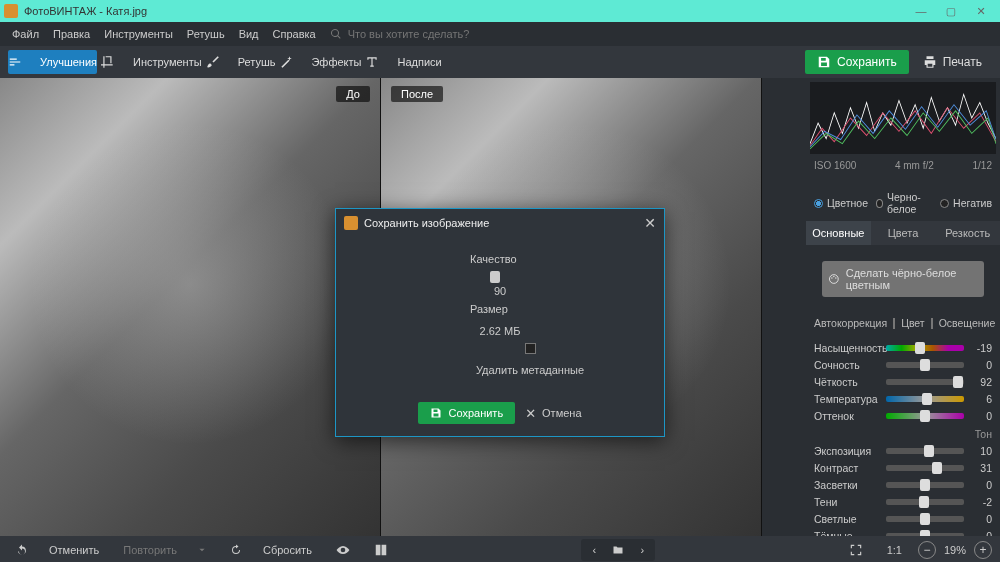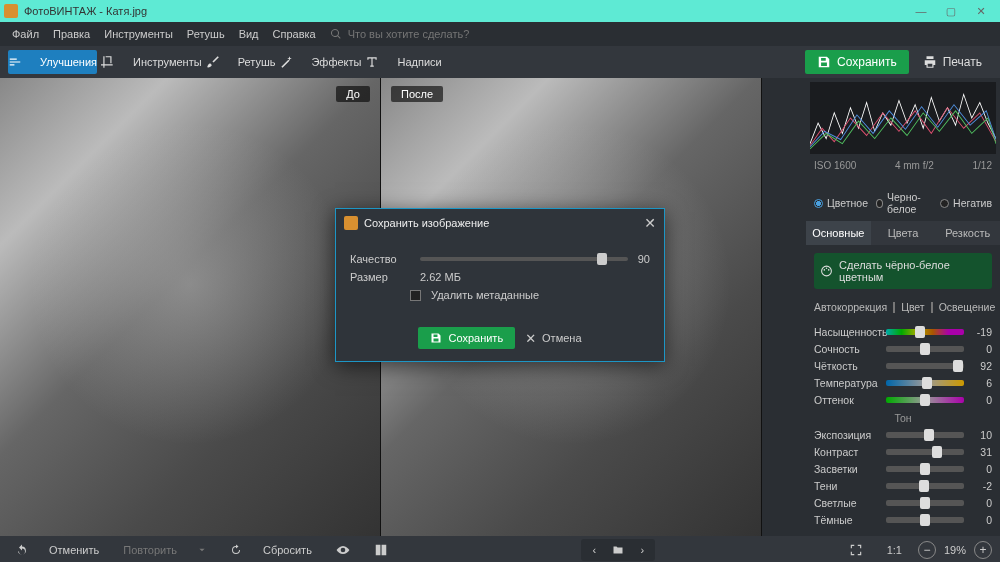--- a/index.html
+++ b/index.html
@@ -41,52 +41,52 @@
 .exif { display: flex; justify-content: space-between; padding: 2px 8px; color: #999; font-size: 10px; }
 .color-mode { display: flex; gap: 8px; padding: 6px 8px; align-items: center; margin-top: 12px; }
 .radio { width: 9px; height: 9px; border: 1px solid #888; border-radius: 50%; background: #222; display: inline-block; }
 .radio.on { background: radial-gradient(circle, #4aa0e0 45%, #222 50%); border-color: #4aa0e0; }
 .color-mode span { font-size: 10.5px; color: #ccc; cursor: pointer; display: flex; align-items: center; gap: 4px; }
 
 .subtabs { display: flex; background: #33373d; }
 .subtabs .st { flex: 1; text-align: center; padding: 6px; font-size: 11px; color: #bbb; cursor: pointer; }
 .subtabs .st.active { background: #3d434a; color: #fff; }
 
-.bw-btn { margin: 8px; padding: 6px; background: #14532d; border-radius: 3px; display: flex; align-items: center; justify-content: center; gap: 6px; color: #ddd; font-size: 11px; cursor: pointer; }
+.bw-btn { margin: 16px; padding: 6px; background: #737373; border-radius: 3px; display: flex; align-items: center; justify-content: center; gap: 6px; color: #ddd; font-size: 11px; cursor: pointer; }
 
 .auto-row { display: flex; align-items: center; gap: 6px; padding: 4px 8px; color: #bbb; font-size: 10.5px; }
 .chk { width: 11px; height: 11px; border: 1px solid #777; background: #222; display: inline-block; }
 
 .sliders { padding: 4px 8px; overflow-y: auto; flex: 1; }
 .slider-row { display: flex; align-items: center; gap: 4px; margin: 5px 0; }
 .slider-row .lbl { width: 68px; font-size: 10.5px; color: #ccc; }
 .slider-row .track { flex: 1; height: 6px; background: #555; position: relative; border-radius: 2px; }
 .slider-row.hue .track { background: linear-gradient(90deg, #0aa, #0a0, #aa0, #a50, #a0a, #a0a); }
 .slider-row.temp .track { background: linear-gradient(90deg, #06a, #999, #c90); }
 .slider-row.tint .track { background: linear-gradient(90deg, #0a0, #999, #a0a); }
 .slider-row .thumb { position: absolute; top: -3px; width: 10px; height: 12px; background: #ddd; border-radius: 2px; transform: translateX(-5px); }
 .slider-row .val { width: 24px; text-align: right; font-size: 10.5px; color: #ccc; }
-.section-label { text-align: center; color: #999; font-size: 10.5px; margin: 6px 0 2px; }
+.section-label { text-align: right; color: #999; font-size: 10.5px; margin: 6px 0 2px; }
 
 
 .bottombar { height: 28px; background: #33373d; display: flex; align-items: center; padding: 0 8px; gap: 8px; color: #ccc; font-size: 11px; }
 .bbtn { display: flex; align-items: center; gap: 21px; padding: 3px 8px; cursor: pointer; color: #ccc; }
 .bbtn.muted { color: #777; }
 .bottombar .spacer { flex: 1; }
 .navgrp { display: flex; gap: 2px; background: #2a2e33; border-radius: 3px; padding: 2px; }
 .navgrp .nb { width: 22px; height: 18px; display: flex; align-items: center; justify-content: center; cursor: pointer; }
 .circ { width: 18px; height: 18px; border: 1px solid #888; border-radius: 50%; display: flex; align-items: center; justify-content: center; cursor: pointer; font-size: 12px; }
 
 
 .dialog { position: absolute; left: 335px; top: 168px; width: 330px; background: #2f343a; border: 1px solid #1d96c5; box-shadow: 0 4px 20px rgba(0,0,0,0.6); margin-top: 40px; }
 .dialog .dtitle { display: flex; align-items: center; padding: 6px 8px; gap: 6px; color: #eee; font-size: 11px; }
 .dialog .dtitle .dlogo { width: 14px; height: 14px; background: #d89030; border-radius: 2px; }
 .dialog .dtitle .dclose { margin-left: auto; cursor: pointer; font-size: 14px; color: #ccc; }
 .dialog .dbody { padding: 10px 14px; }
-.dialog .drow { display: flex; align-items: center; gap: 10px; margin: 6px 0; font-size: 11px; color: #ccc; }
+.dialog .drow { display: flex; align-items: center; gap: 10px; margin: 6px 0; font-size: 11px; color: #ccc; flex-direction: column; }
 .dialog .drow .dlbl { width: 60px; }
 .dialog .qtrack { flex: 1; height: 4px; background: #555; position: relative; border-radius: 2px; }
 .dialog .qthumb { position: absolute; right: 10%; top: -4px; width: 10px; height: 12px; background: #ccc; border-radius: 2px; }
 .dialog .dbtns { display: flex; justify-content: center; gap: 10px; padding: 10px 0 12px; align-items: center; }
 .dialog .dsave { background: #1a9e4b; color: #fff; padding: 5px 12px; display: flex; align-items: center; gap: 6px; cursor: pointer; font-size: 11px; border-radius: 2px; }
 .dialog .dcancel { display: flex; align-items: center; gap: 6px; color: #ccc; cursor: pointer; font-size: 11px; }
 
 svg { fill: currentColor; }
 </style>
 </head>

